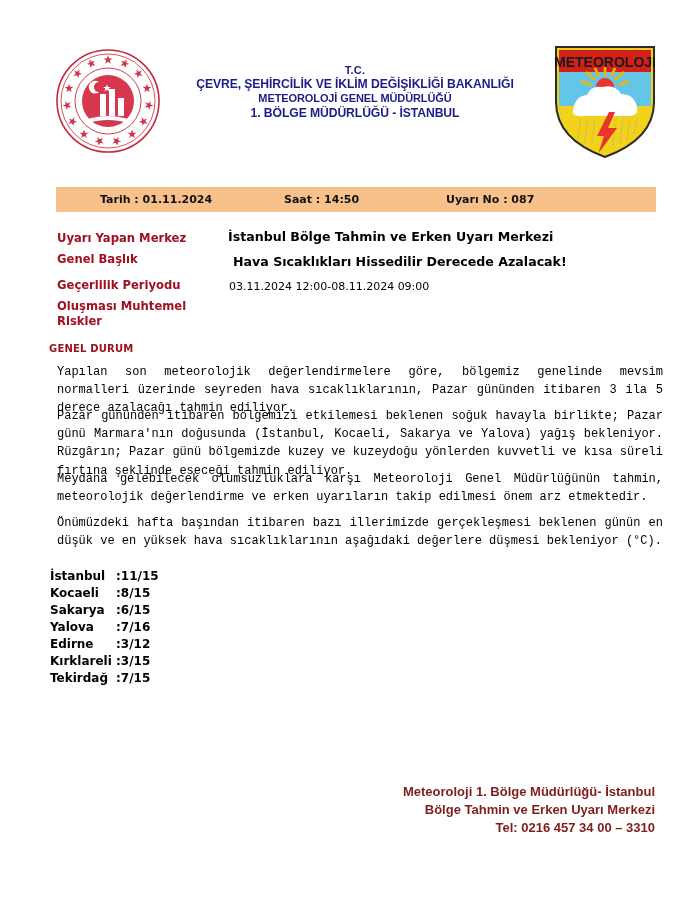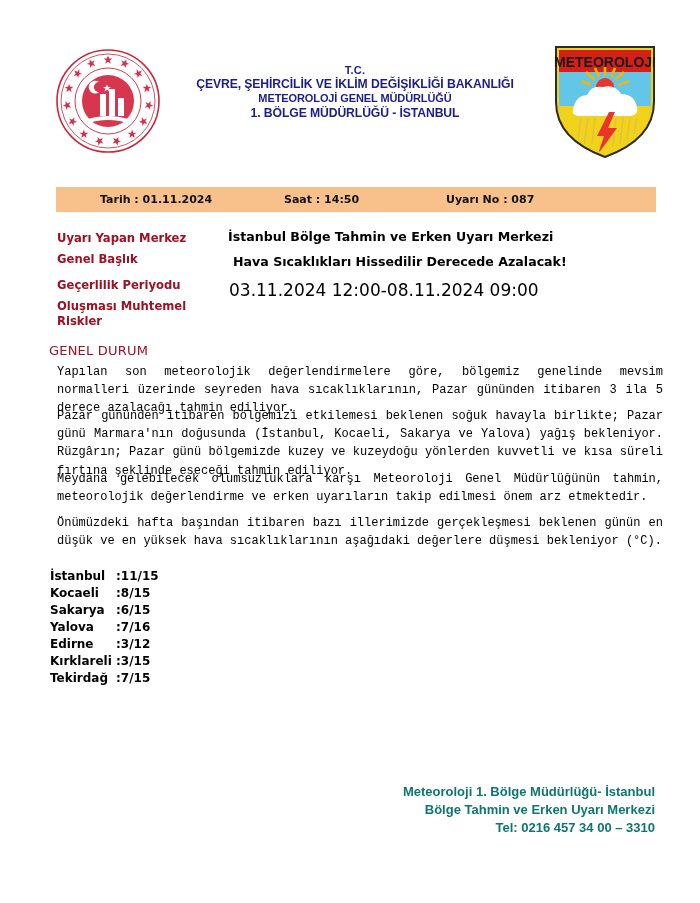--- a/index.html
+++ b/index.html
@@ -110,32 +110,32 @@
   }
   .mv-title {
     left: 233px;
     top: 26px;
     font-weight: bold;
     font-size: 12.6px;
   }
   .mv-period {
     left: 229px;
     top: 52px;
-    font-size: 17px;
+    font-size: 11px;
   }
 
   
   .section-heading {
     position: absolute;
     left: 49px;
     top: 343px;
     color: #9e1121;
     font-family: "DejaVu Sans", sans-serif;
-    font-weight: normal;
-    font-size: 13px;
+    font-weight: bold;
+    font-size: 10px;
     letter-spacing: 0.2px;
   }
 
   .body-text {
     position: absolute;
     left: 57px;
     width: 606px;
     font-family: Liberation Mono, monospace;
     font-size: 12px;
     line-height: 1.52;
@@ -168,21 +168,21 @@
   .footer {
     position: absolute;
     left: 255px;
     top: 783px;
     width: 400px;
     text-align: right;
     font-family: "Liberation Sans", sans-serif;
     font-weight: bold;
     font-size: 13px;
     line-height: 1.38;
-    color: #0f766e;
+    color: #7f1d1d;
   }
 </style>
 </head>
 <body>
 
 <div class="header">
 
   <div class="emblem-left">
     <svg viewBox="0 0 106 106" width="106" height="106" aria-hidden="true">
       <circle cx="53" cy="53" r="51" fill="none" stroke="#c8293c" stroke-width="1.6"></circle>

